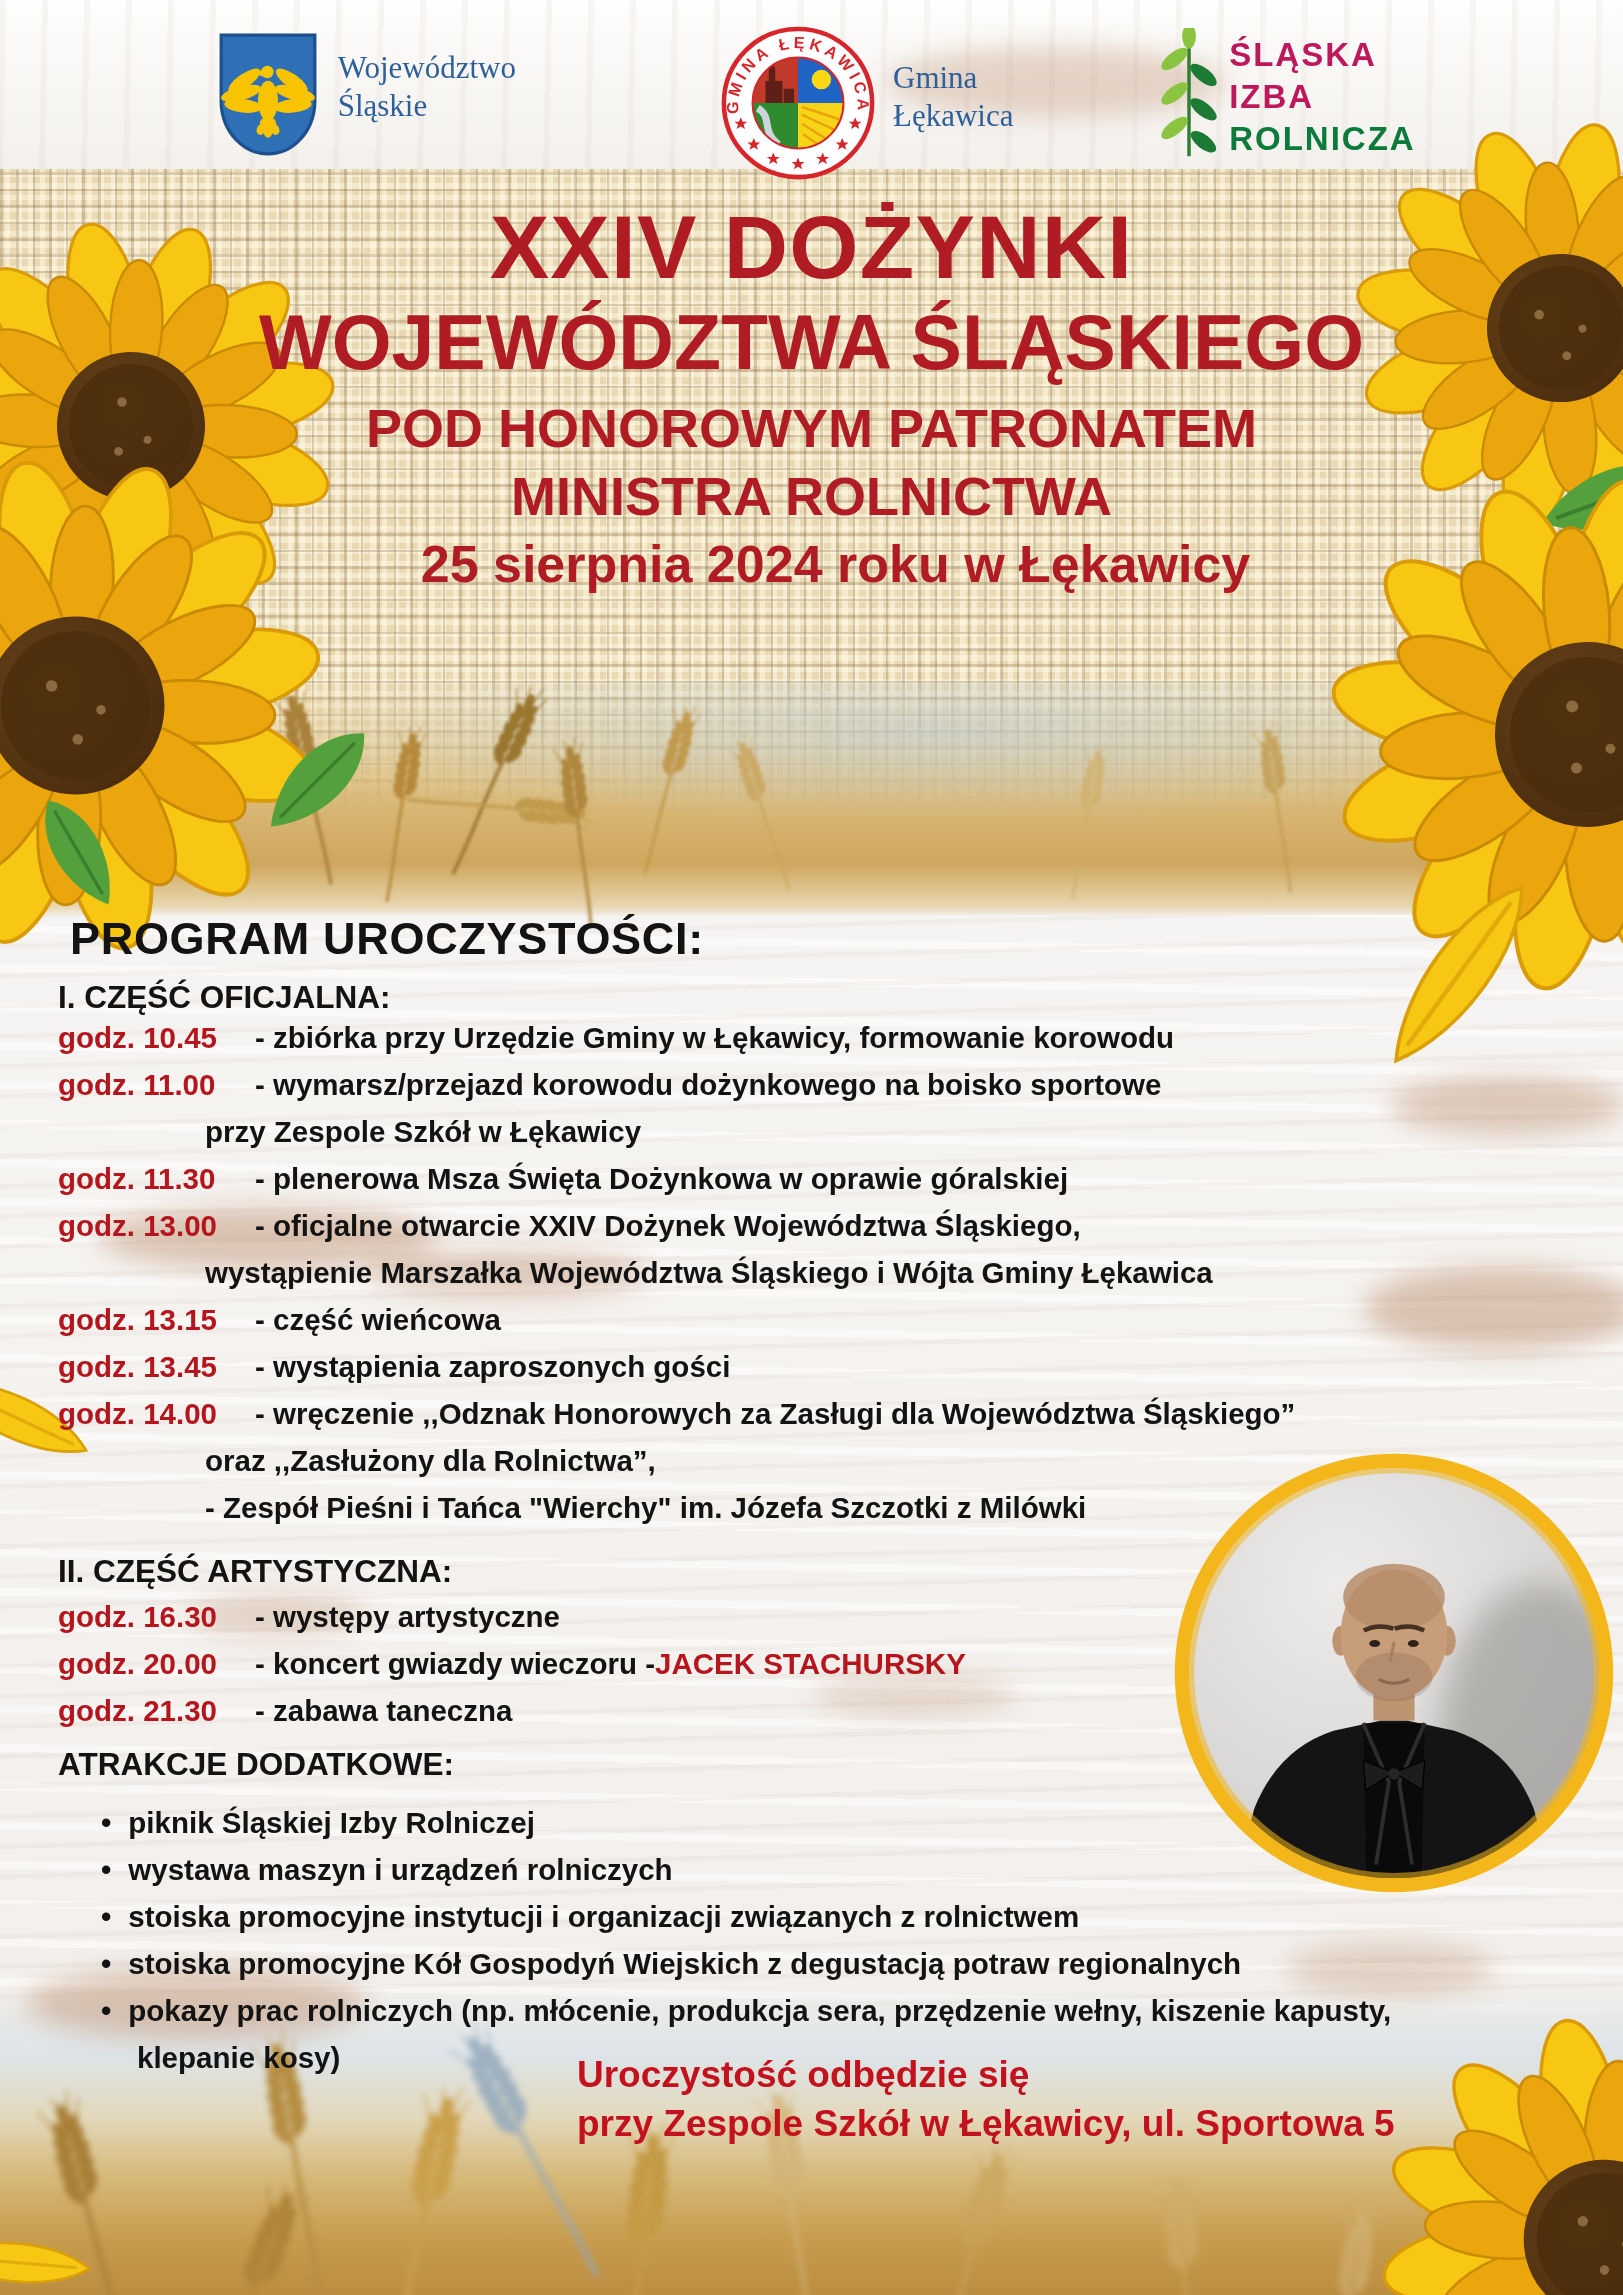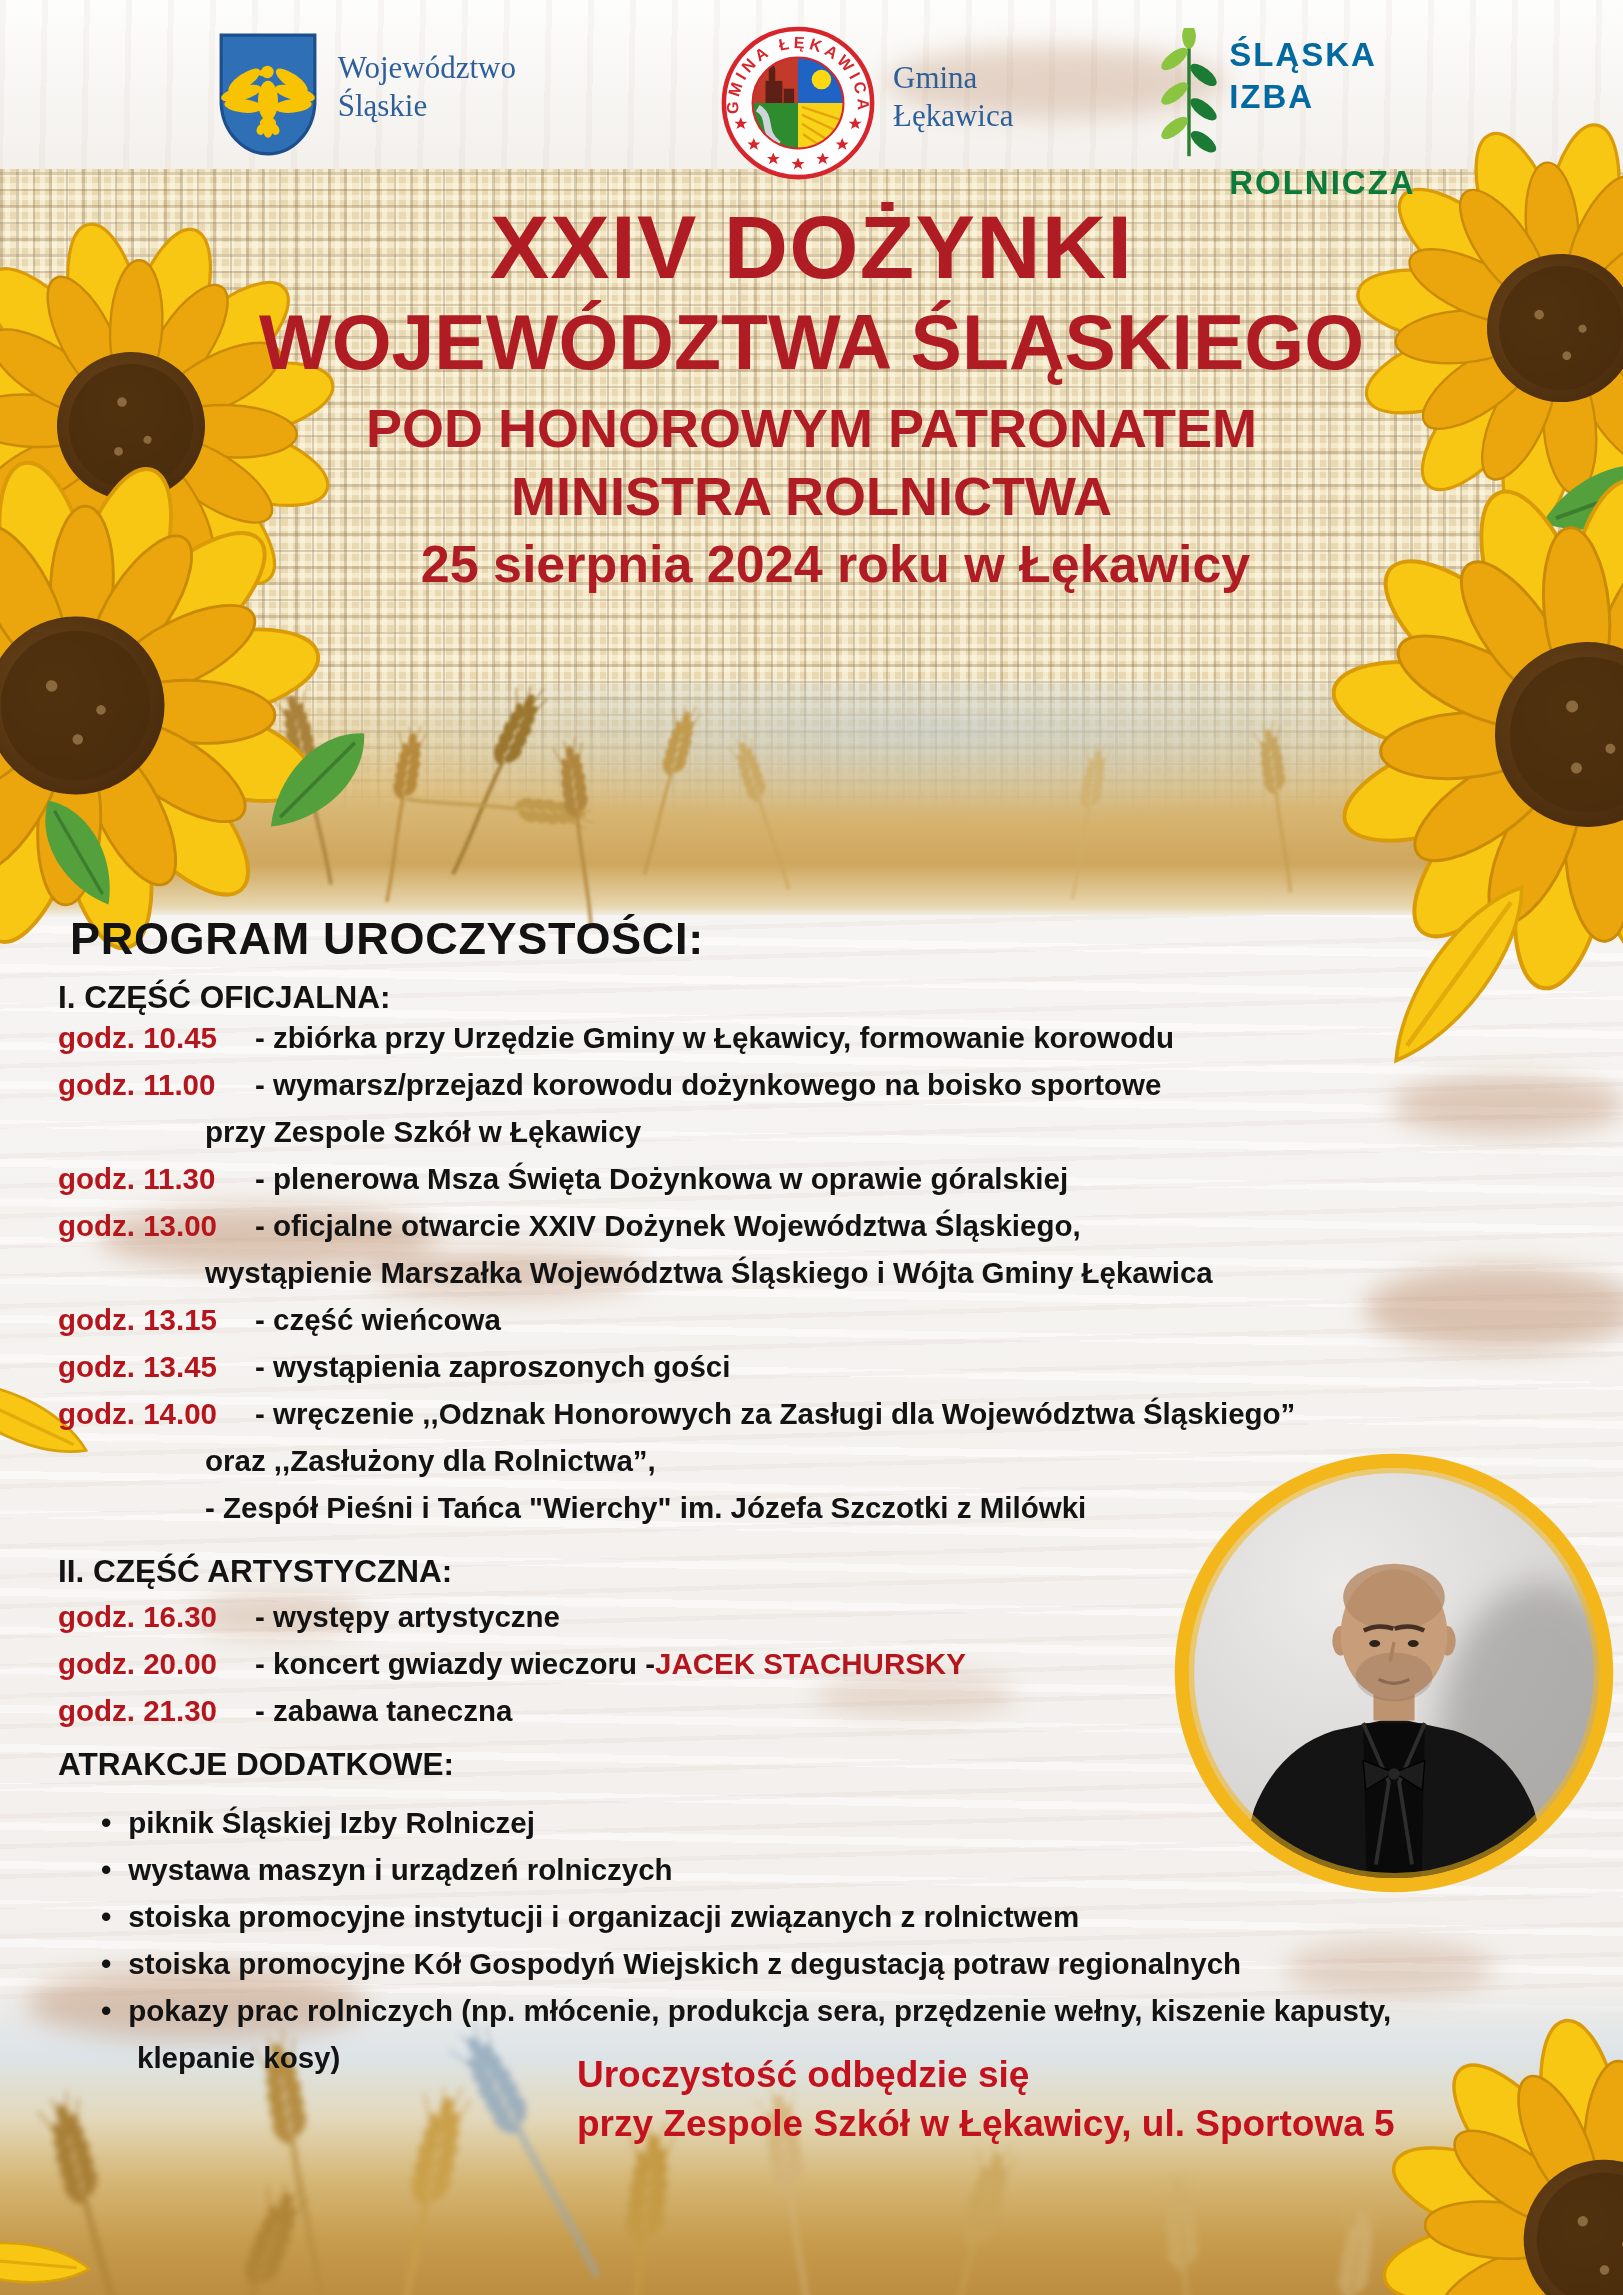--- a/index.html
+++ b/index.html
@@ -38,21 +38,21 @@
   .portrait{position:absolute;left:1169px;top:1448px;width:450px;height:450px;z-index:4;}
   
   .logo{position:absolute;display:flex;z-index:5;}
   .logo-text{font-family:"Liberation Serif",serif;color:#2d5f9b;}
   .logo-slaskie{left:218px;top:31.5px;}
   .logo-slaskie .logo-text{margin-left:19.7px;padding-top:17px;font-size:31px;line-height:38px;}
   .logo-gmina{left:720px;top:25px;}
   .logo-gmina .logo-text{margin-left:17px;padding-top:34px;font-size:31px;line-height:38px;}
   .logo-izba{left:1158px;top:27.5px;}
   .izba-text{margin-left:9.2px;padding-top:6.6px;font-weight:bold;font-size:33px;line-height:42px;letter-spacing:2px;}
-  .izba-l1,.izba-l2{color:#0369a1;} .izba-l3{color:#0b7a3a;margin-top:44px;}
+  .izba-l1,.izba-l2{color:#be185d;} .izba-l3{color:#0b7a3a;}
   
   .banner{position:absolute;left:0;top:198px;width:100%;text-align:center;z-index:5;
     color:#b01c24;font-weight:bold;}
   .b1{font-size:89px;line-height:98px;letter-spacing:1.3px;}
   .b2{font-size:77px;line-height:92px;}
   .b3{font-size:54px;line-height:70px;margin-top:5.2px;}
   .b4{font-size:54px;line-height:67px;}
   .b5{font-size:52px;line-height:68px;padding-left:48px;}
   
   .ptxt{position:absolute;z-index:5;font-weight:bold;color:#131313;}

